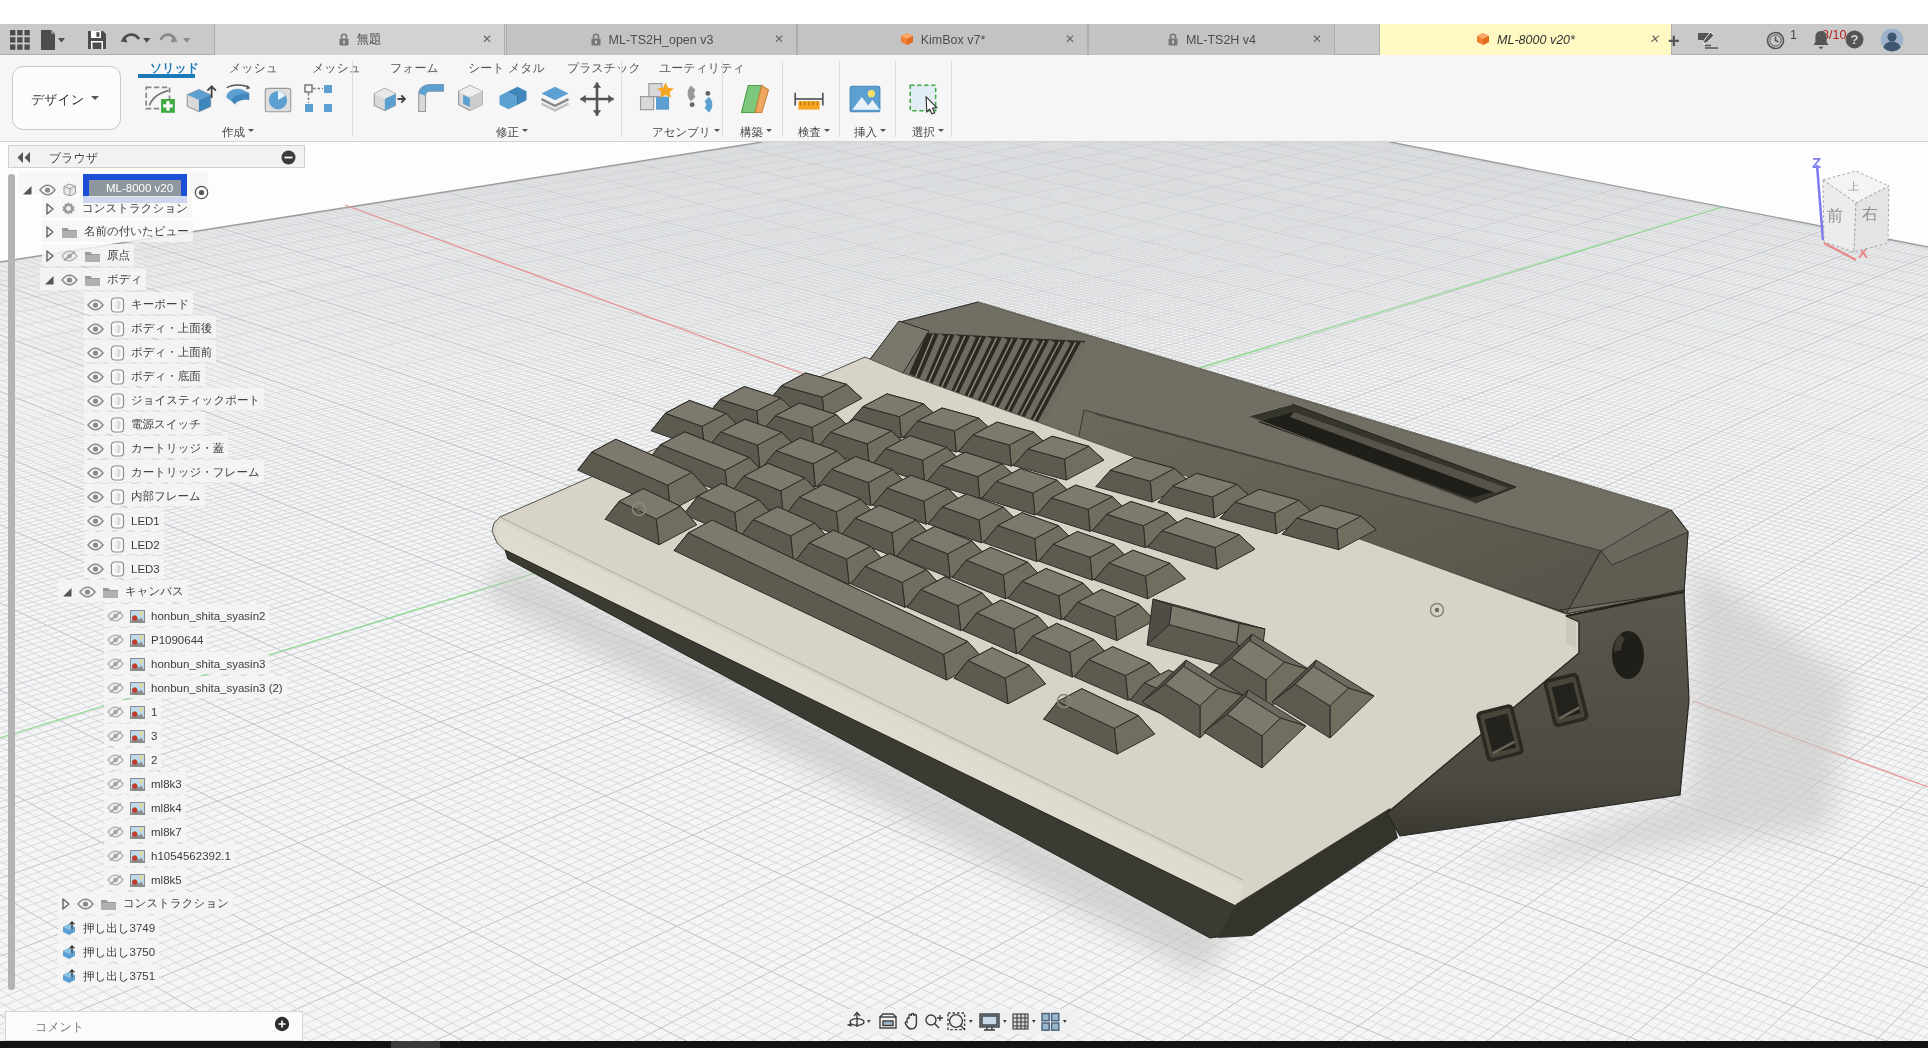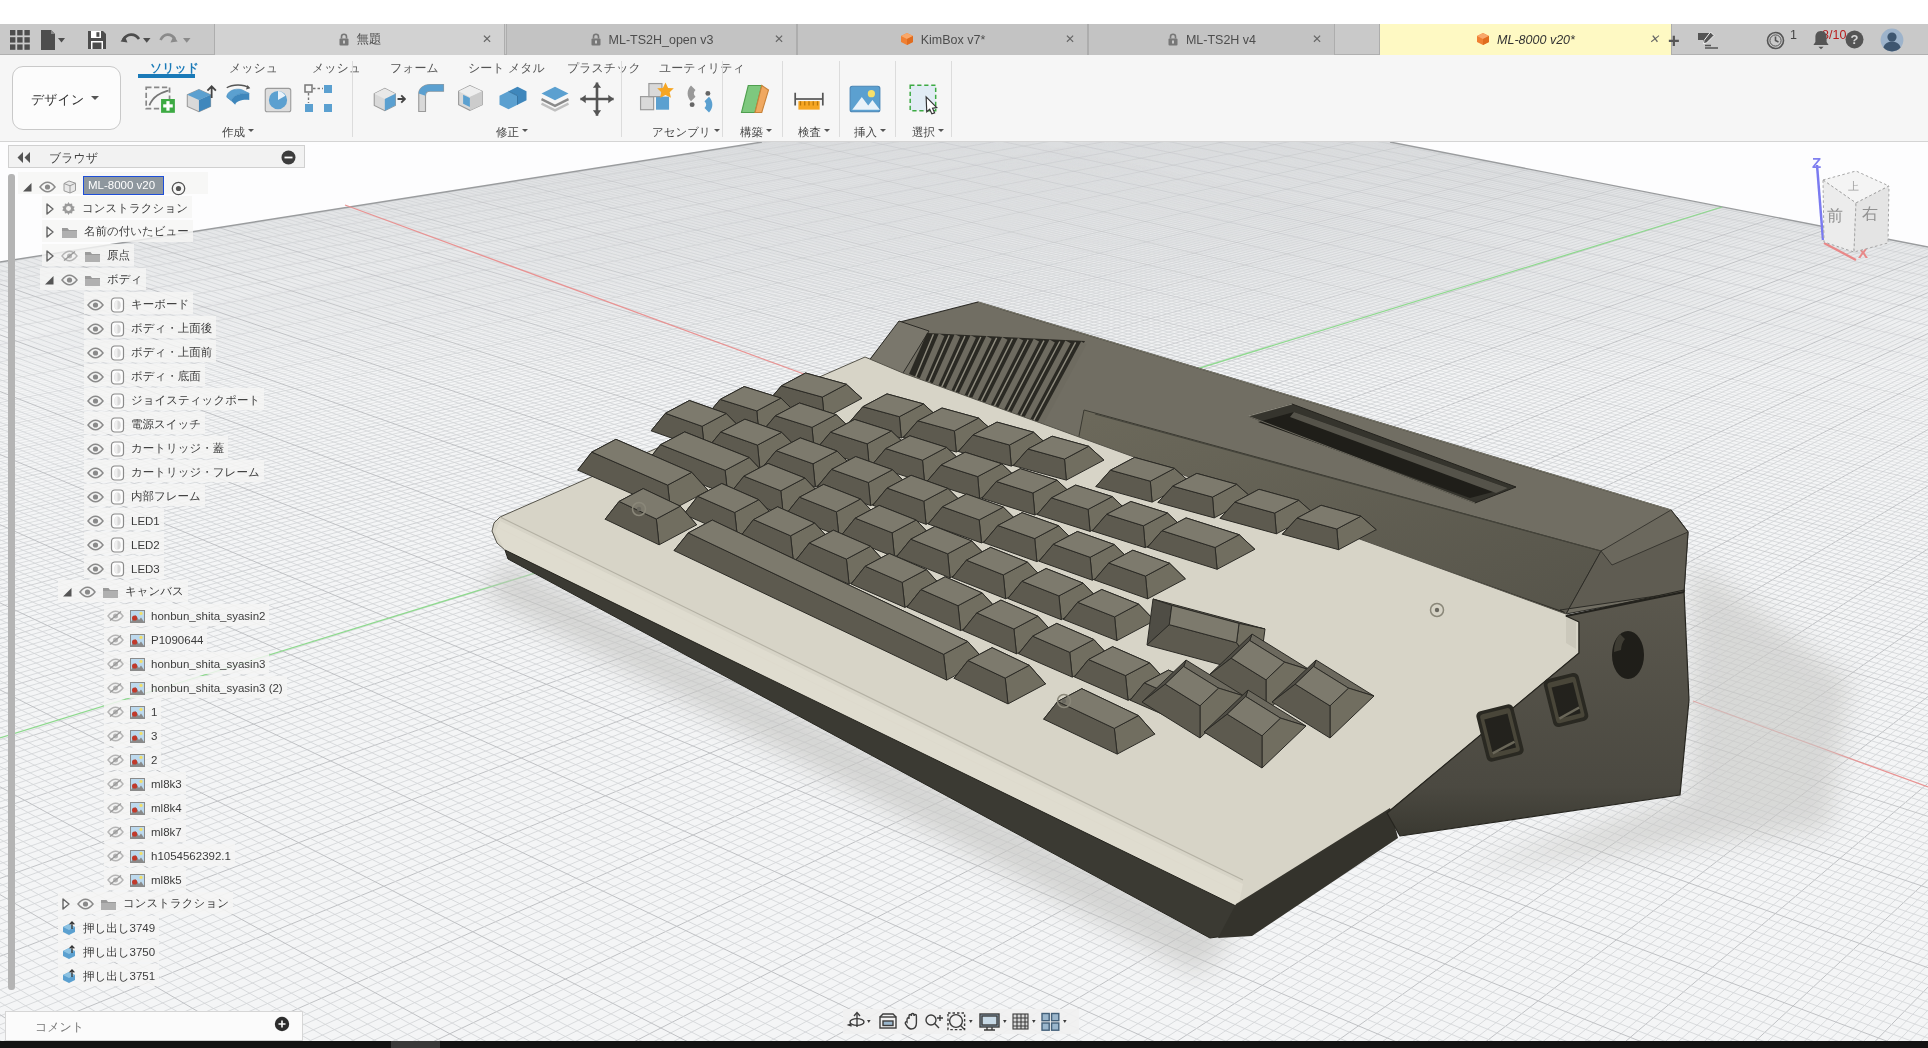--- a/index.html
+++ b/index.html
@@ -38,21 +38,21 @@
 
 #viewport { position:absolute; left:0; top:142px; width:1928px; height:899px; background:#fdfdfe; overflow:hidden; }
 #vpsvg { position:absolute; left:0; top:-142px; }
 
 #bheader { position:absolute; left:8px; top:145px; width:297px; height:23px; background:#f2f2f2; border:1px solid #d0d0d0;padding-left:32px; }
 #bheader .bt { position:absolute; left:40px; top:4px; font-size:12px; color:#444; }
 #scrollbar { position:absolute; left:8px; top:174px; width:7px; height:816px; background:#b4b4b4; border-radius:3px; }
 .trow { position:absolute; height:22px; background:rgba(245,245,244,0.82); white-space:nowrap; }
 .trow .ri { display:inline-block; vertical-align:middle; margin:5px 3px 0 3px; }
 .trow .rl { display:inline-block; vertical-align:middle; font-size:11.5px; color:#3c3c3c; margin:4px 4px 0 3px; }
-.rootlbl { display:inline-block; vertical-align:middle; font-size:11.5px; color:#fff; background:#8e979e; padding:2px 8px 3px 4px; margin:2px 0 0 2px; border:1px solid #1d4ed8;}
+.rootlbl { display:inline-block; vertical-align:middle; font-size:11.5px; color:#fff; background:#8e979e; padding:2px 8px 3px 17px; margin:2px 0 0 2px; border:6px solid #1d4ed8;}
 .rootdot { display:inline-block; vertical-align:middle; margin:4px 0 0 4px; }
 
 #cmt { position:absolute; left:5px; top:1011px; width:298px; height:30px; background:#fbfbfb; border:1px solid #d6d6d6;padding-left:19px; }
 #cmt span { position:absolute; left:29px; top:7px; font-size:12px; color:#777; }
 #cmt .cplus { position:absolute; right:12px; top:4px; font-size:15px; color:#333; }
 
 #navbar { position:absolute; left:843px; top:1009px; width:236px; height:25px; background:rgba(240,240,240,0.92); }
 
 #statusbar { position:absolute; left:0; top:1041px; width:100%; height:7px; background:#141414; }
 #statusbar .seg { position:absolute; left:391px; top:0; width:49px; height:7px; background:#3a3a3a; }

